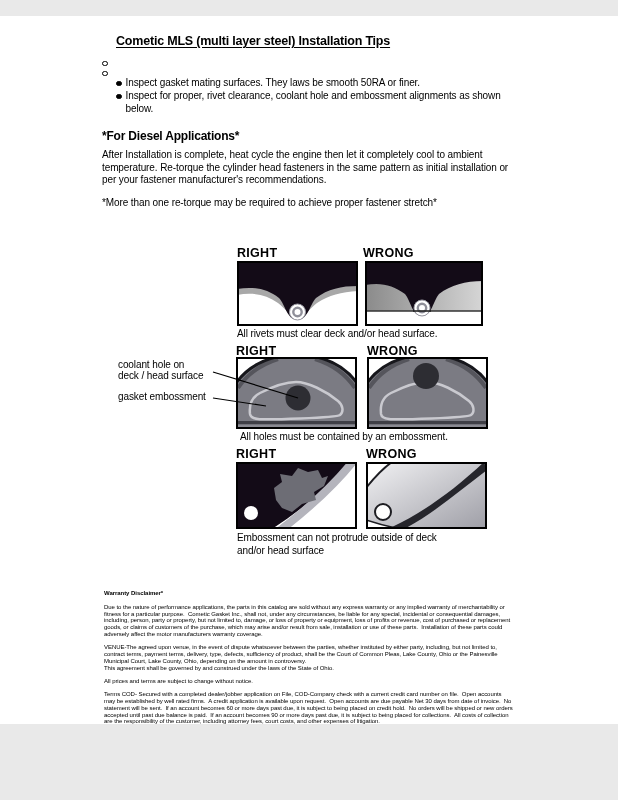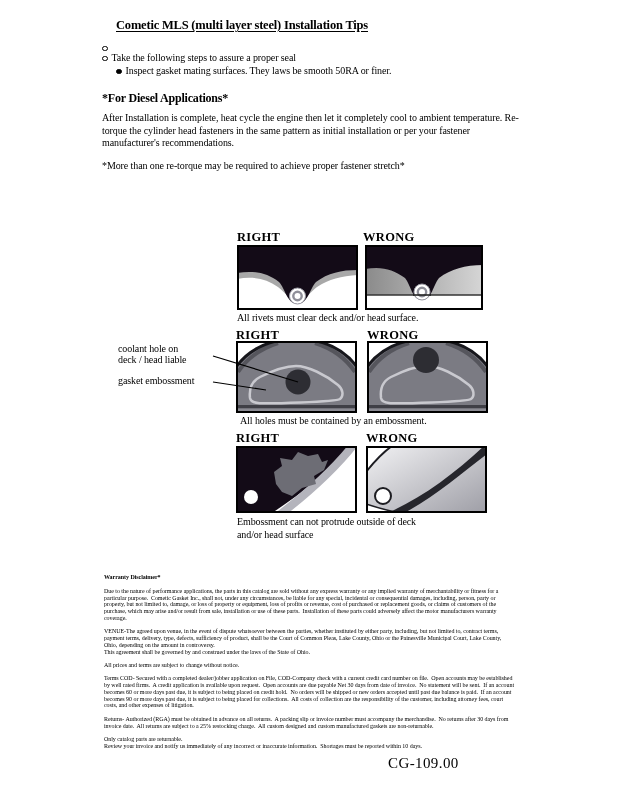--- a/index.html
+++ b/index.html
@@ -1,19 +1,19 @@
 <!DOCTYPE html>
 <html><head>
 <meta charset="utf-8">
 <style>
   html,body { margin:0; padding:0; background:#e9e9e9; }
   .page {
-    position:relative; width:618px; height:800px; margin:0 auto;
+    position:relative; width:618px; height:708px; margin:16px auto;
     background:#ffffff; color:#000;
-    font-family:Liberation Serif, serif;
+    font-family:Liberation Sans, sans-serif;
     overflow:hidden;
   }
   
   .toptext { position:absolute; left:100px; top:18px; width:424px; }
   .doc-title {
     font-size:12.5px; font-weight:bold; letter-spacing:-0.2px;
     margin:0 0 8px 16px; text-decoration:underline; text-underline-offset:2px;
   }
   .b-row { display:flex; font-size:10px; line-height:13px; letter-spacing:-0.1px; margin-left:2px; }
   .b-row .circ {
@@ -42,25 +42,28 @@
 <div class="page">
 
   <div class="toptext">
     <h1 class="doc-title">Cometic MLS (multi layer steel) Installation Tips</h1>
 
     <div class="b-row">
       <span class="circ"></span>
     </div>
     <div class="b-row">
       <span class="circ"></span>
-      <span>Take the following steps to assure a proper seal</span>
     </div>
     <div class="b-row sub">
       <span class="circ"></span>
       <span>Inspect gasket mating surfaces.  They laws be smooth 50RA or finer.</span>
+    </div>
+    <div class="b-row sub">
+      <span class="circ"></span>
+      <span>Inspect for proper, rivet clearance, coolant hole and embossment alignments as shown below.</span>
     </div>
 
     <div class="diesel-h">*For Diesel Applications*</div>
     <p class="para">After Installation is complete, heat cycle the engine then let it completely cool to ambient temperature. Re-torque the cylinder head fasteners in the same pattern as initial installation or per your fastener manufacturer's recommendations.</p>
     <p class="para">*More than one re-torque may be required to achieve proper fastener stretch*</p>
   </div>
 
   <div class="fig-h" style="left:237px; top:230px;">RIGHT</div>
   <div class="fig-h" style="left:363px; top:230px;">WRONG</div>
 
@@ -90,21 +93,21 @@
     <rect x="1" y="1" width="116" height="63" fill="none" stroke="#000" stroke-width="2"></rect>
   </svg>
 
   <div class="fig-cap" style="left:237px; top:312px;">All rivets must clear deck and/or head surface.</div>
 
   <div class="fig-h" style="left:236px; top:328px;">RIGHT</div>
   <div class="fig-h" style="left:367px; top:328px;">WRONG</div>
 
   <div class="fig-lbl" style="left:118px; top:344px; width:93px;">
     <div>coolant hole on</div>
-    <div>deck / head liable</div>
+    <div>deck / head surface</div>
   </div>
   <div class="fig-lbl" style="left:118px; top:376px; width:93px;">gasket embossment</div>
 
   <svg class="fig-box" style="left:236px; top:341px;" width="121" height="72" viewBox="0 0 121 72">
     <rect width="121" height="72" fill="#ffffff"></rect>
     <path d="M0,26 C10,12 24,4 40,0 H81 C97,4 111,12 121,26 V72 H0 Z" fill="#7b7b83"></path>
     <path d="M2,31 C12,16 26,7 42,2" stroke="#55555c" stroke-width="4" fill="none"></path>
     <path d="M119,31 C109,16 95,7 79,2" stroke="#55555c" stroke-width="4" fill="none"></path>
     <path d="M0,26 C10,12 24,4 40,0" stroke="#17171c" stroke-width="3" fill="none"></path>
     <path d="M121,26 C111,12 97,4 81,0" stroke="#17171c" stroke-width="3" fill="none"></path>

